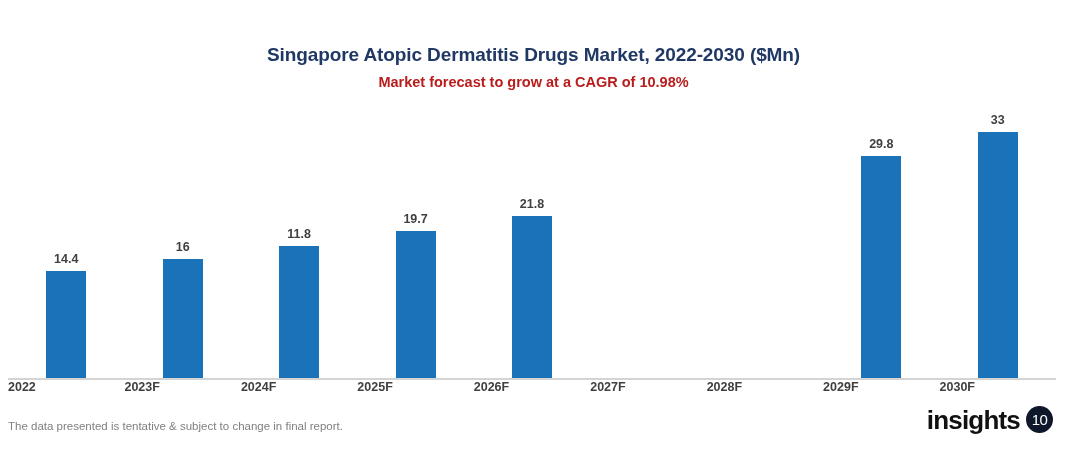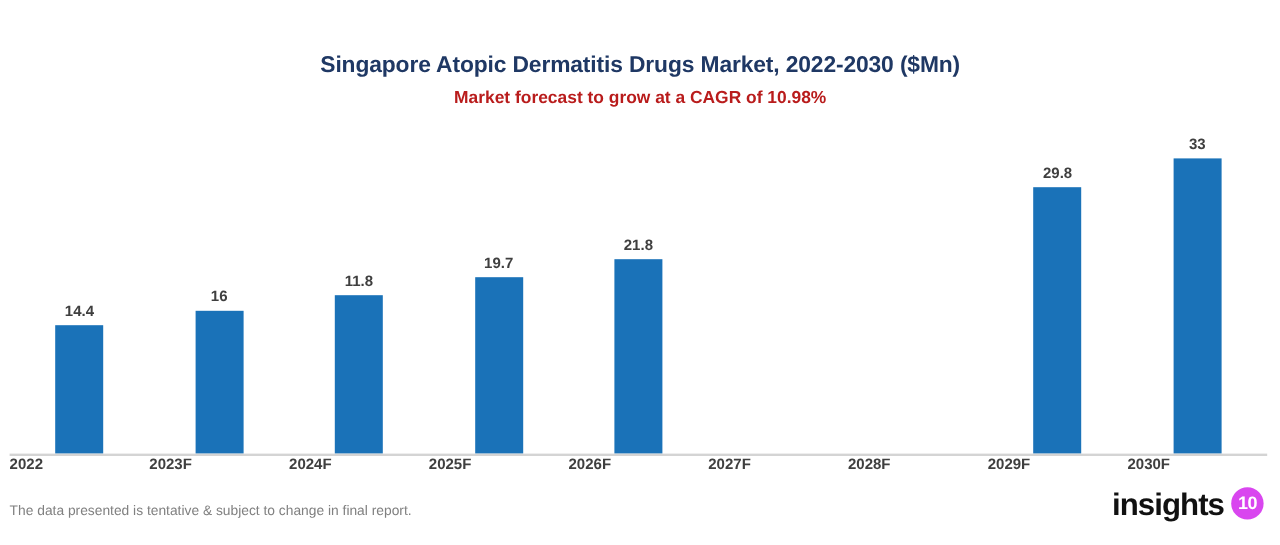--- a/index.html
+++ b/index.html
@@ -129,24 +129,24 @@
     font-size: 26px;
     font-weight: bold;
     color: #111111;
     letter-spacing: -0.8px;
     line-height: 26px;
   }
   .logo-badge {
     width: 27px;
     height: 27px;
     border-radius: 50%;
-    background: #d946ef;
+    background: #0f172a;
     color: #ffffff;
     font-size: 15px;
-    font-weight: bold;
+    font-weight: normal;
     display: flex;
     align-items: center;
     justify-content: center;
     letter-spacing: -0.5px;
   }
 </style>
 </head>
 <body>
 
 <div class="figure">

